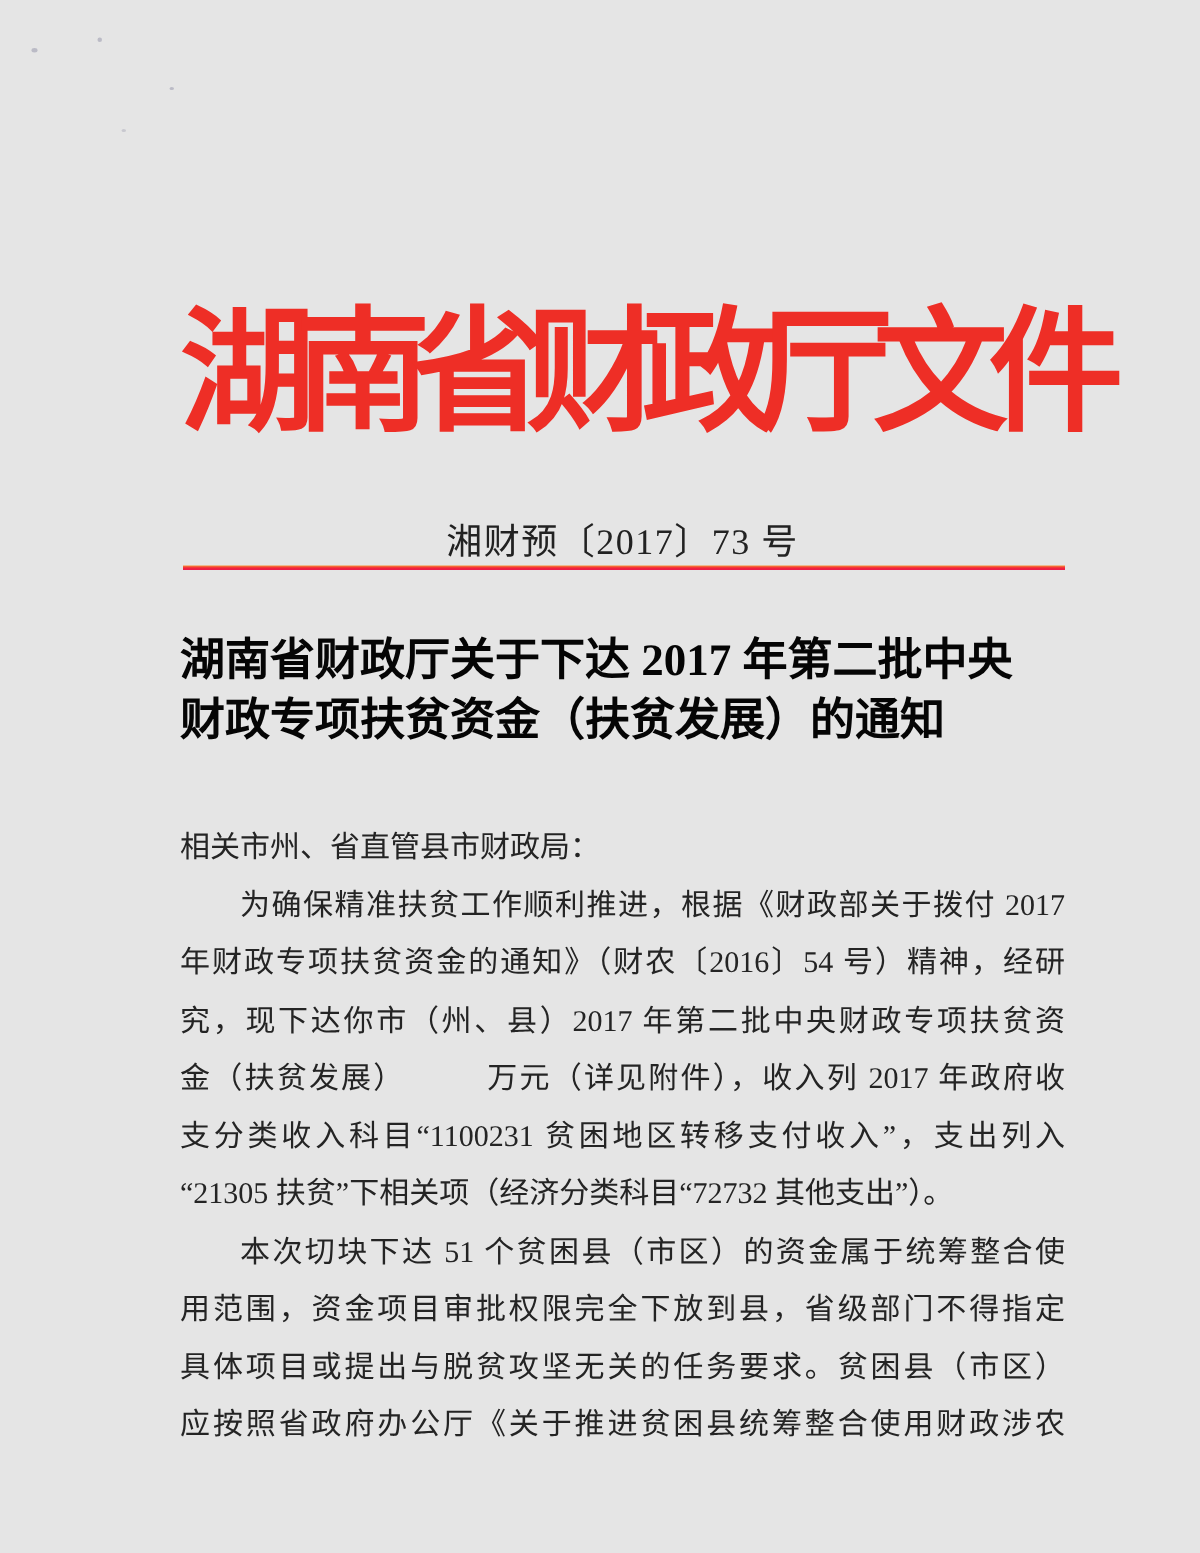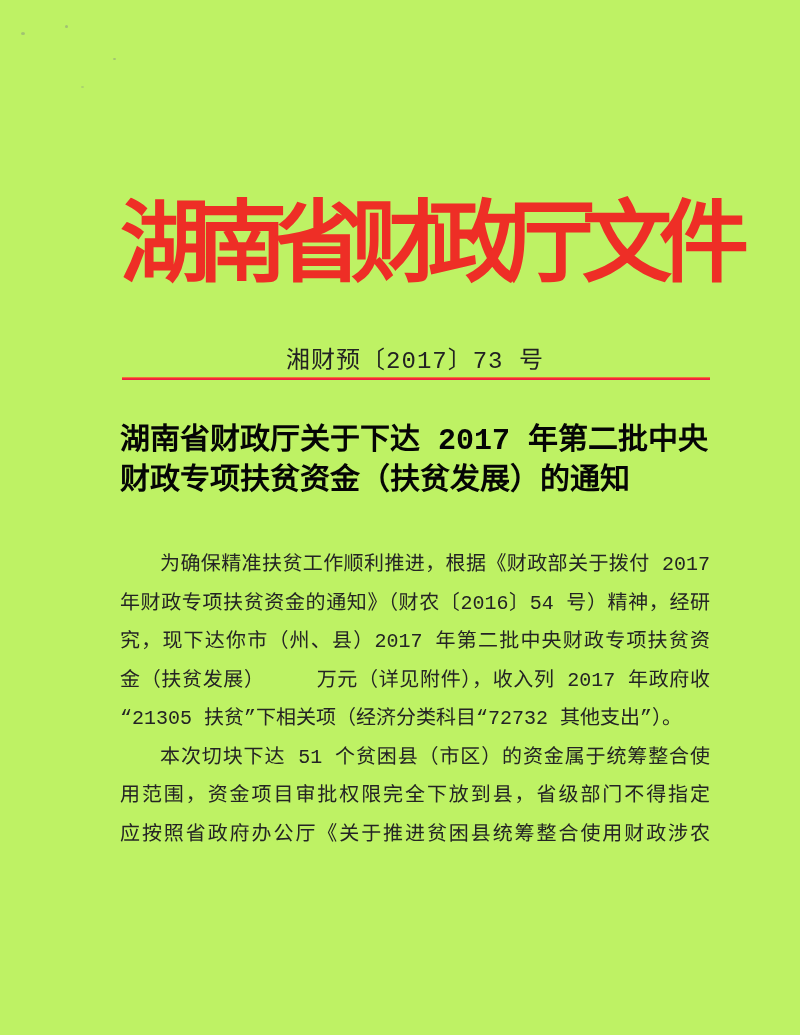--- a/index.html
+++ b/index.html
@@ -1,23 +1,23 @@
 <!DOCTYPE html>
 <html lang="zh-CN"><head>
 <meta charset="utf-8">
 <title>湖南省财政厅文件</title>
 <style>
   html, body { margin: 0; padding: 0; background: #ffffff; }
   .page {
     position: relative;
     width: 800px;
     height: 1035px;
-    background: #bef264;
+    background: #e5e5e5;
     overflow: hidden;
-    font-family: Liberation Mono, monospace;
+    font-family: Liberation Serif, serif;
     color: #1f1f1f;
   }
   
   .speck {
     position: absolute;
     width: 4px; height: 3px;
     border-radius: 50%;
     background: rgba(110, 110, 140, 0.35);
   }
   .speck.s1 { left: 21px;  top: 32px; }
@@ -114,30 +114,33 @@
 
     <div class="rule"></div>
 
     <div class="subject">
       <div class="subject-line">湖南省财政厅关于下达 2017 年第二批中央</div>
       <div class="subject-line">财政专项扶贫资金（扶贫发展）的通知</div>
     </div>
 
     <div class="body">
 
+      <div class="salutation">相关市州、省直管县市财政局：</div>
 
       <div class="para">
         <div class="line">为确保精准扶贫工作顺利推进，根据《财政部关于拨付 2017</div>
         <div class="line">年财政专项扶贫资金的通知》（财农〔2016〕54 号）精神，经研</div>
         <div class="line">究，现下达你市（州、县）2017 年第二批中央财政专项扶贫资</div>
         <div class="line">金（扶贫发展）　　　万元（详见附件），收入列 2017 年政府收</div>
+        <div class="line">支分类收入科目“1100231 贫困地区转移支付收入”，支出列入</div>
         <div class="line">“21305 扶贫”下相关项（经济分类科目“72732 其他支出”）。</div>
       </div>
 
       <div class="para">
         <div class="line">本次切块下达 51 个贫困县（市区）的资金属于统筹整合使</div>
         <div class="line">用范围，资金项目审批权限完全下放到县，省级部门不得指定</div>
+        <div class="line">具体项目或提出与脱贫攻坚无关的任务要求。贫困县（市区）</div>
         <div class="line cont">应按照省政府办公厅《关于推进贫困县统筹整合使用财政涉农</div>
       </div>
 
     </div>
   </div>
 </div>
 
 </body></html>

